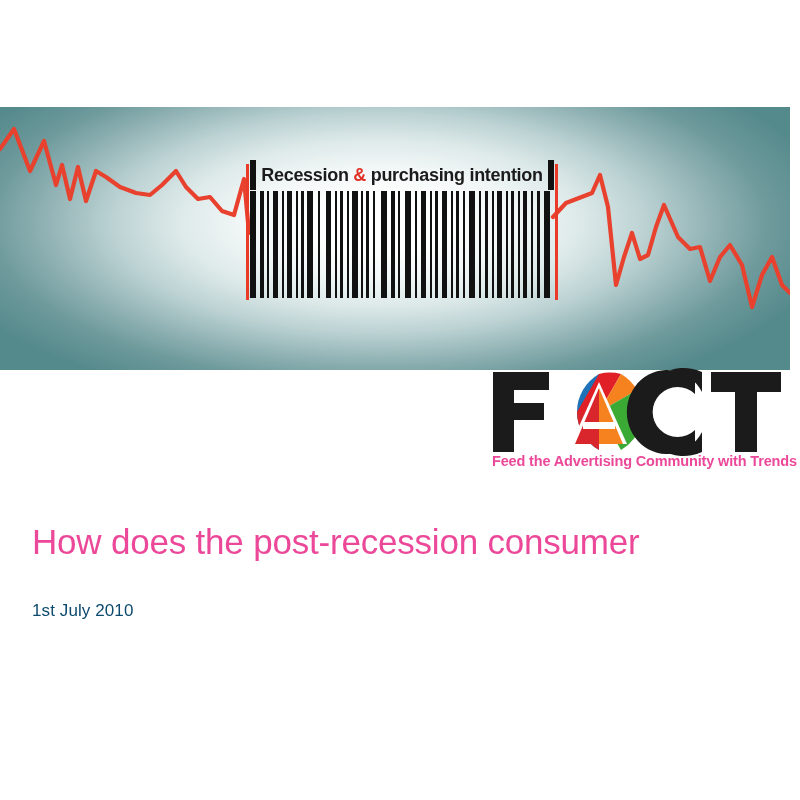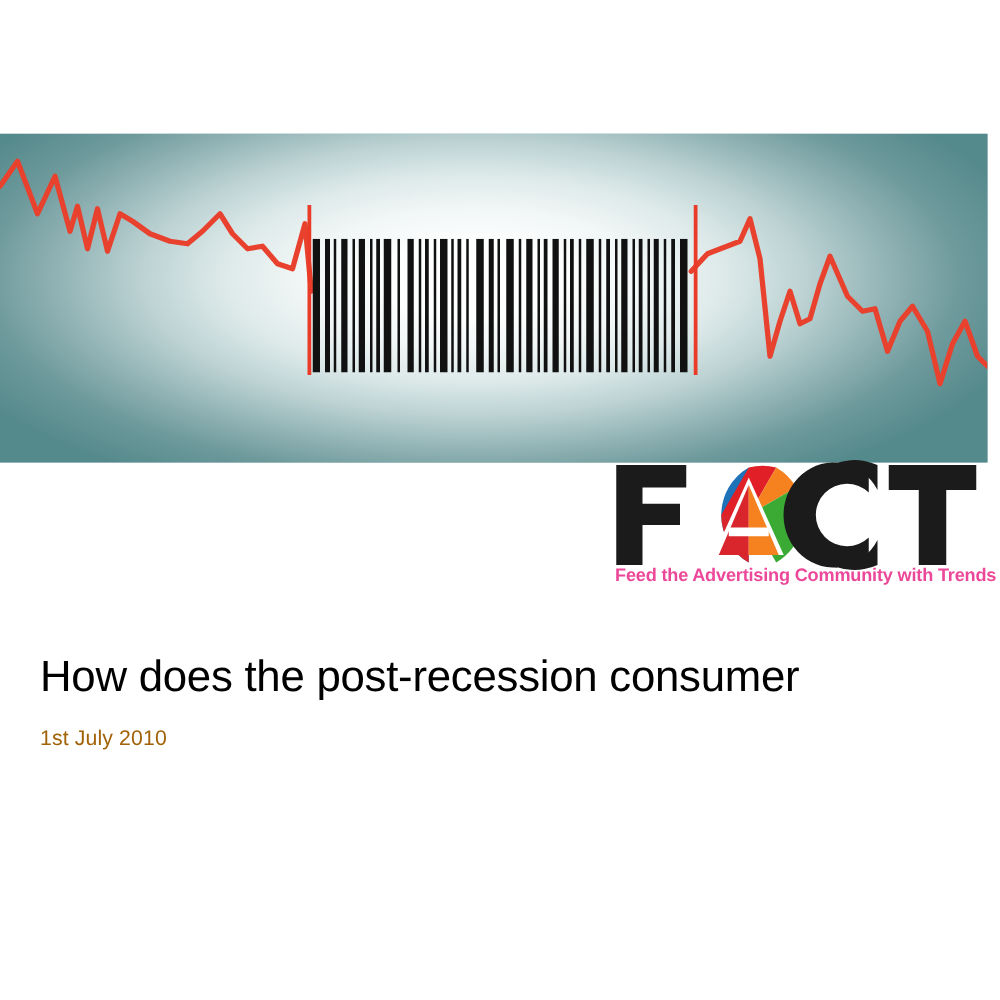--- a/index.html
+++ b/index.html
@@ -144,51 +144,56 @@
     position: absolute;
     left: 32px;
     top: 518px;
     width: 740px;
   }
   #headline {
     font-family: "Liberation Sans", sans-serif;
     font-size: 35px;
     line-height: 47px;
     font-weight: normal;
-    color: #000000;
+    color: #ec4899;
     margin: 0;
     letter-spacing: -0.2px;
   }
   #subtitle-date {
-    margin-top: 16px;
+    margin-top: 36px;
     font-family: "Liberation Sans", sans-serif;
     font-size: 17px;
     line-height: 20px;
     font-weight: normal;
-    color: #a16207;
+    color: #0c4a6e;
     letter-spacing: 0.1px;
   }
 </style>
 </head>
 <body>
 
 <div id="hero-banner">
   <div id="hero-gradient"></div>
 
   <svg id="hero-svg" viewBox="0 0 790 263" preserveAspectRatio="none">
 
     <polyline fill="none" stroke="#e8412e" stroke-width="4.2" stroke-linejoin="round" stroke-linecap="round" points="0,42 14,22 30,64 44,34 56,78 62,58 70,92 78,60 86,94 96,64 106,70 120,80 136,86 150,88 162,78 176,64 186,80 198,92 210,90 222,104 234,108 244,72 249,126"></polyline>
 
     <polyline fill="none" stroke="#e8412e" stroke-width="4.2" stroke-linejoin="round" stroke-linecap="round" points="553,110 566,96 592,86 600,68 608,100 616,178 624,150 632,126 640,152 648,148 656,120 664,98 678,130 690,142 700,140 710,174 720,150 730,138 742,158 752,200 762,168 772,150 782,178 790,186"></polyline>
   </svg>
 
   <div id="barcode-block" style="left:246px; top:53px;">
     <div id="barcode-guard-left"></div>
     <div id="barcode-guard-right"></div>
 
+    <div id="barcode-title-row">
+      <div class="bc-end-bar"></div>
+      <div id="barcode-title"><span>Recession </span><span class="amp">&amp;</span><span> purchasing intention</span></div>
+      <div class="bc-end-bar"></div>
+    </div>
 
     <div id="barcode-bars">
       <svg viewBox="0 0 304 107" preserveAspectRatio="none">
         <g fill="#111111">
           <rect x="0" y="0" width="6" height="107"></rect>
           <rect x="10" y="0" width="4" height="107"></rect>
           <rect x="17" y="0" width="2" height="107"></rect>
           <rect x="23" y="0" width="5" height="107"></rect>
           <rect x="32" y="0" width="2" height="107"></rect>
           <rect x="37" y="0" width="5" height="107"></rect>

